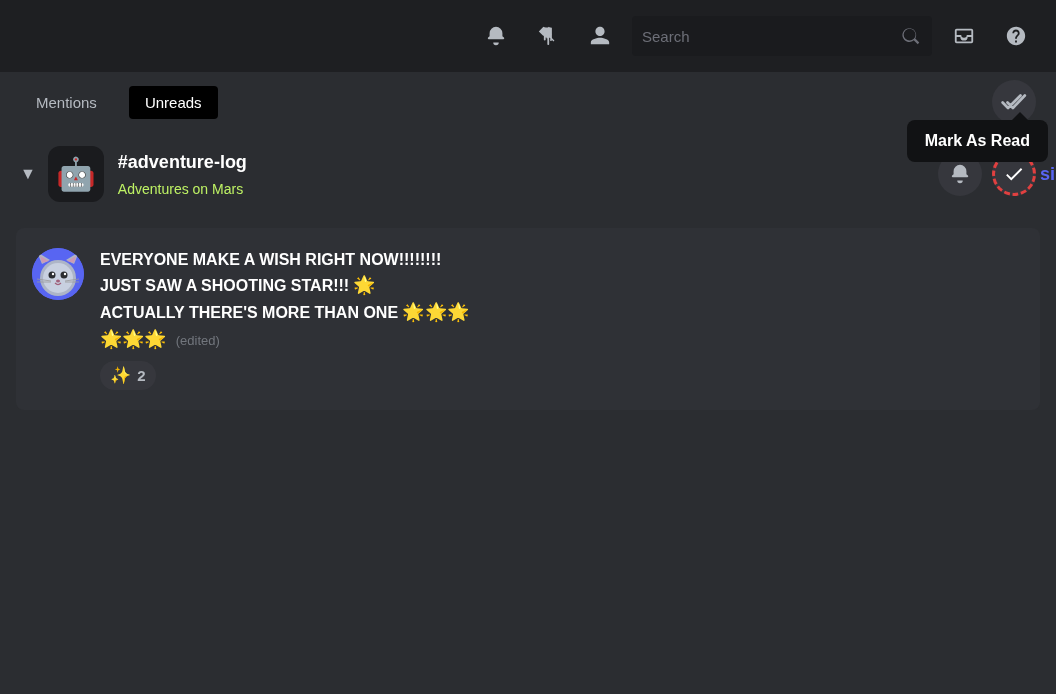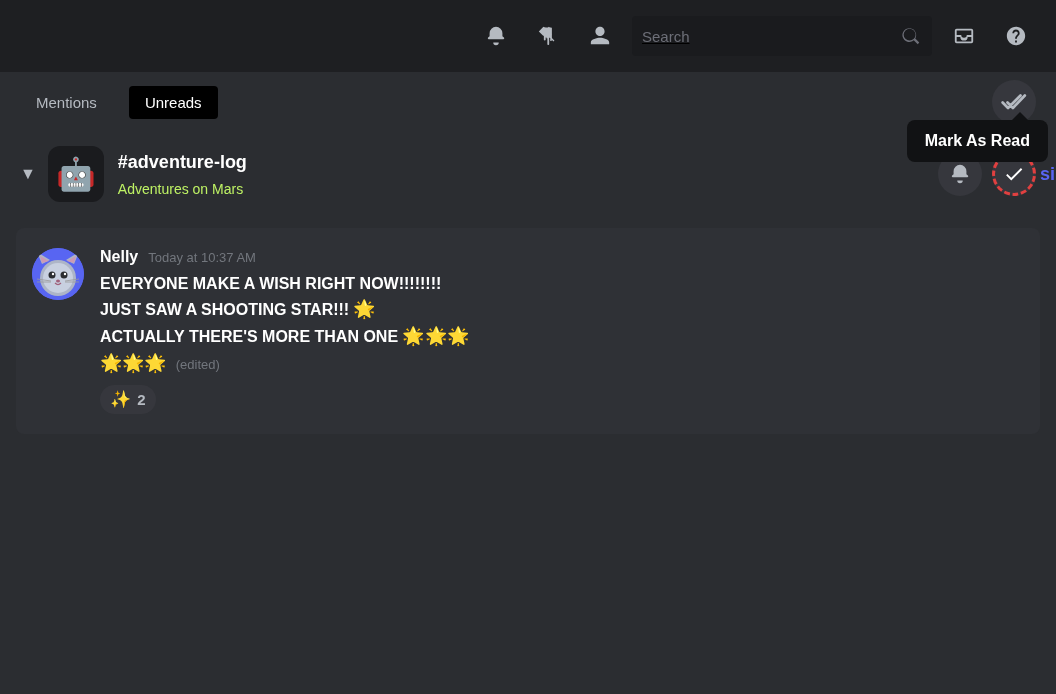--- a/index.html
+++ b/index.html
@@ -36,21 +36,20 @@
     }
 
     .search-bar {
       display: flex;
       align-items: center;
       background: #1a1b1e;
       border-radius: 4px;
       padding: 6px 10px;
       width: 300px;
       height: 40px;
-      text-decoration: underline;
     }
     .search-bar input {
       background: transparent;
       border: none;
       outline: none;
       color: #b5bac1;
       font-size: 15px;
       flex: 1;
     }
     .search-bar input::placeholder { color: #6d6f78; }
@@ -386,24 +385,20 @@
         <path d="M23 35 Q26 38 29 35" stroke="#a0607a" stroke-width="1.2" fill="none"></path>
 
         <line x1="5" y1="31" x2="19" y2="33" stroke="#999" stroke-width="0.8"></line>
         <line x1="5" y1="34" x2="19" y2="34" stroke="#999" stroke-width="0.8"></line>
         <line x1="33" y1="33" x2="47" y2="31" stroke="#999" stroke-width="0.8"></line>
         <line x1="33" y1="34" x2="47" y2="34" stroke="#999" stroke-width="0.8"></line>
       </svg>
     </div>
 
     <div class="message-content">
-      <div class="message-header">
-        <span class="message-author">Nelly</span>
-        <span class="message-time">Today at 10:37 AM</span>
-      </div>
       <div class="message-text">
         <div>EVERYONE MAKE A WISH RIGHT NOW!!!!!!!!</div>
         <div>
           <span>JUST SAW A SHOOTING STAR!!! </span><span style="font-size:18px; font-weight:normal;">🌟</span>
         </div>
         <div>
           <span>ACTUALLY THERE'S MORE THAN ONE </span><span style="font-size:18px; font-weight:normal;">🌟🌟🌟</span>
         </div>
         <div>
           <span style="font-size:18px; font-weight:normal;">🌟🌟🌟</span>

